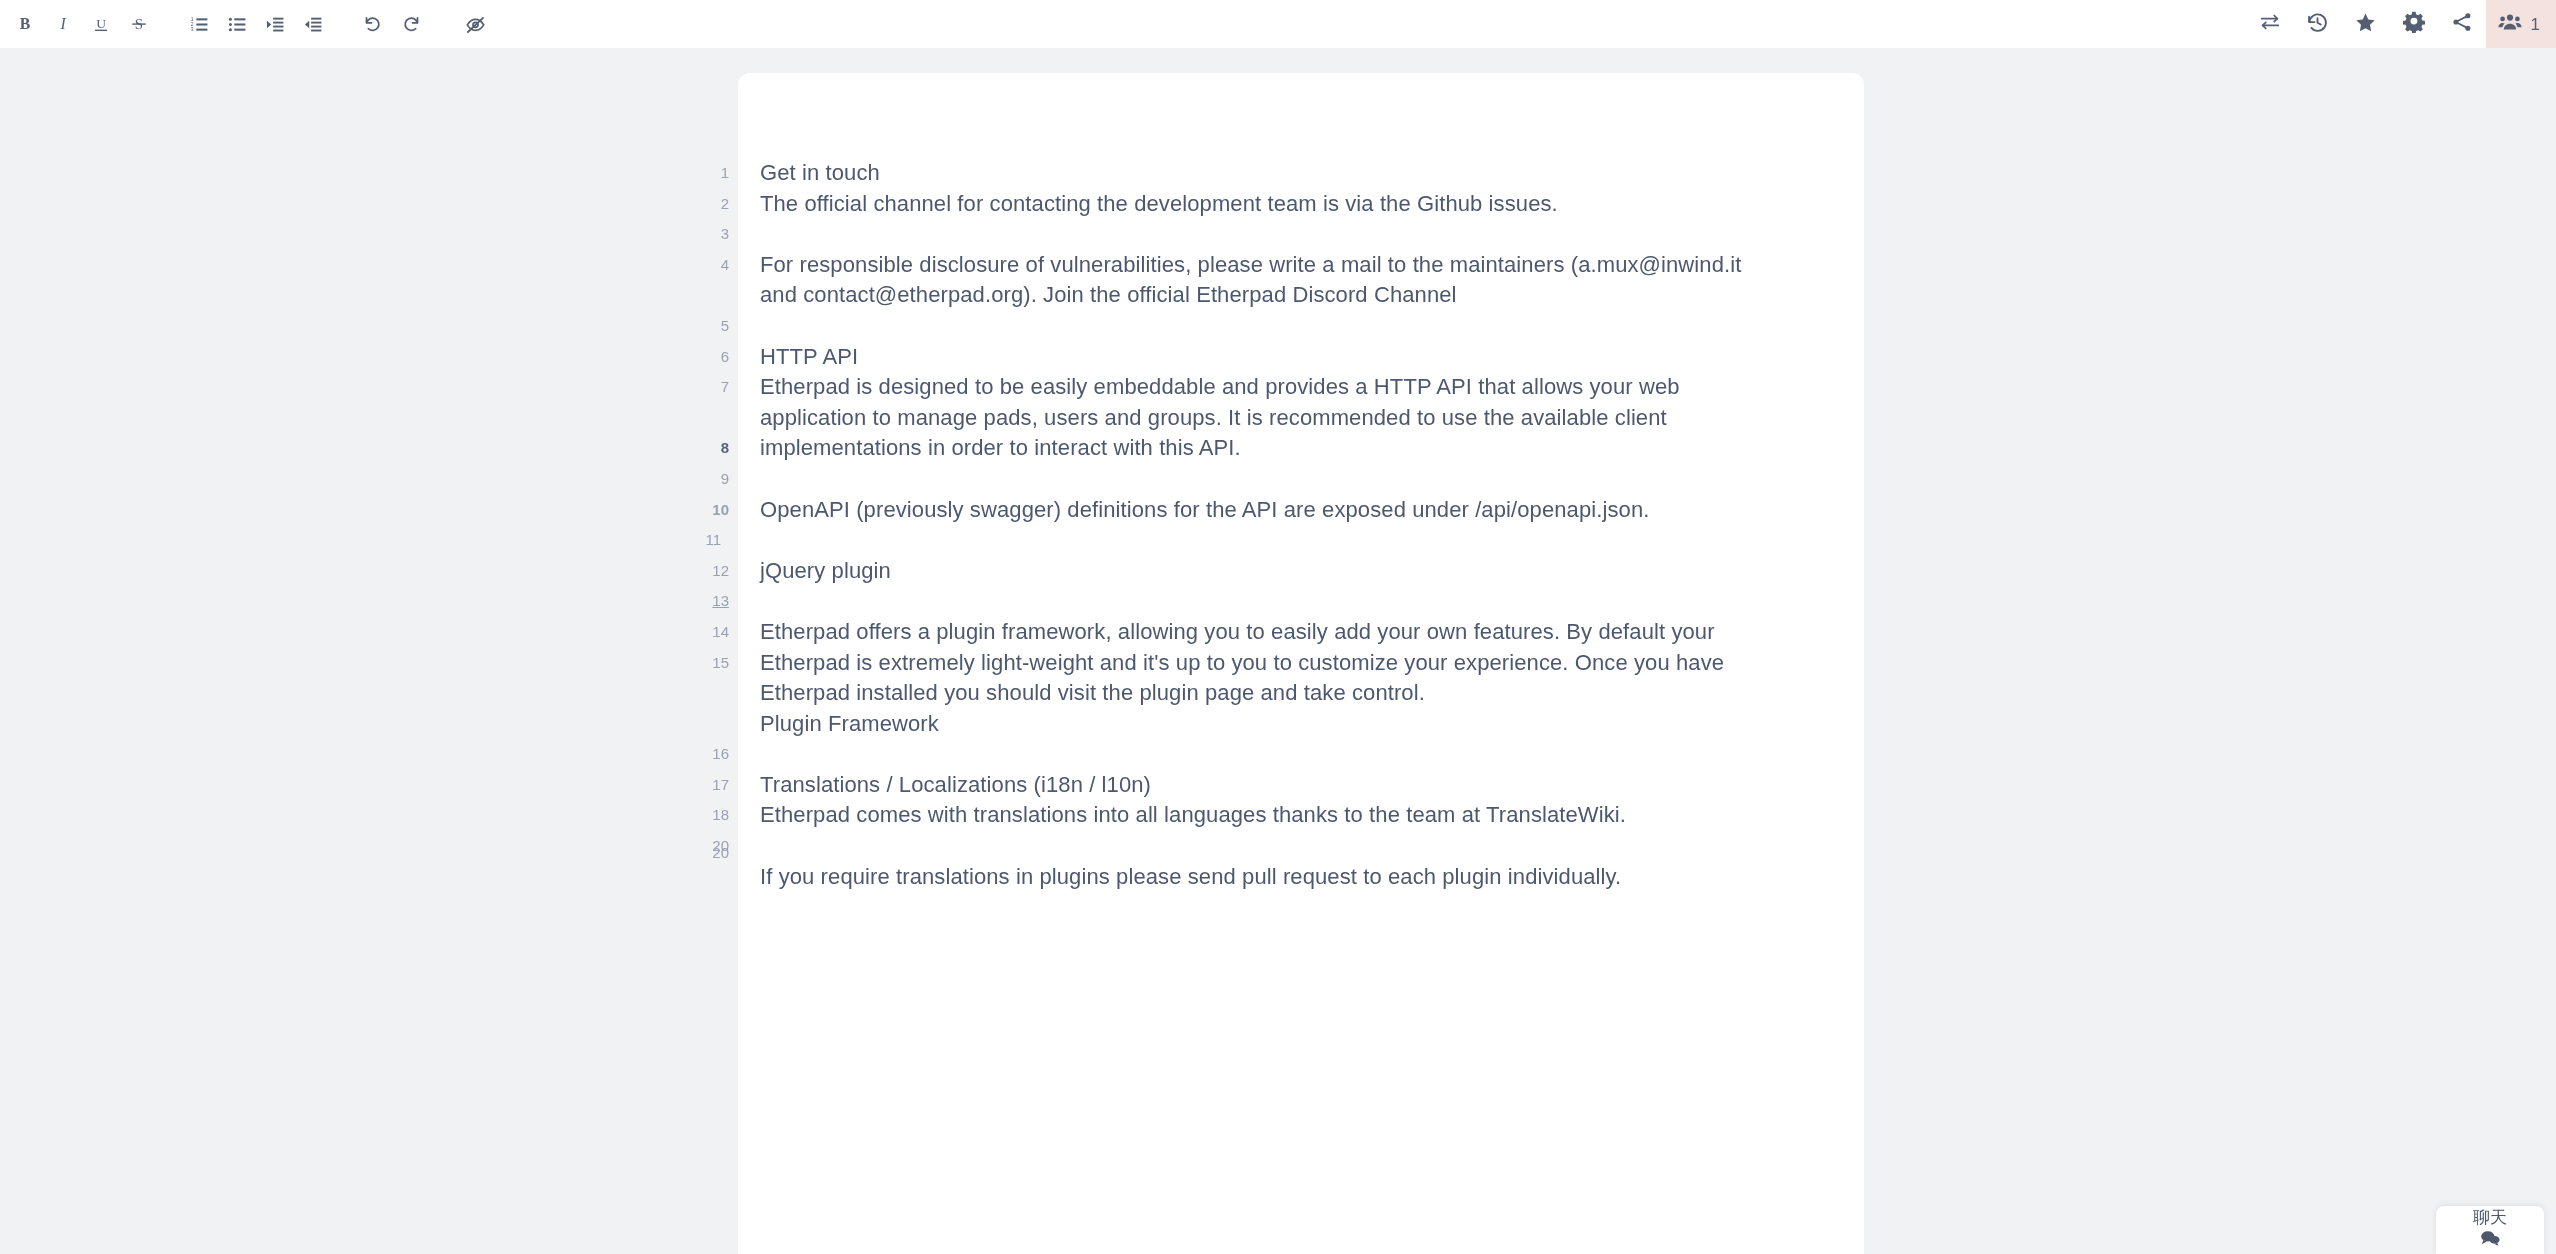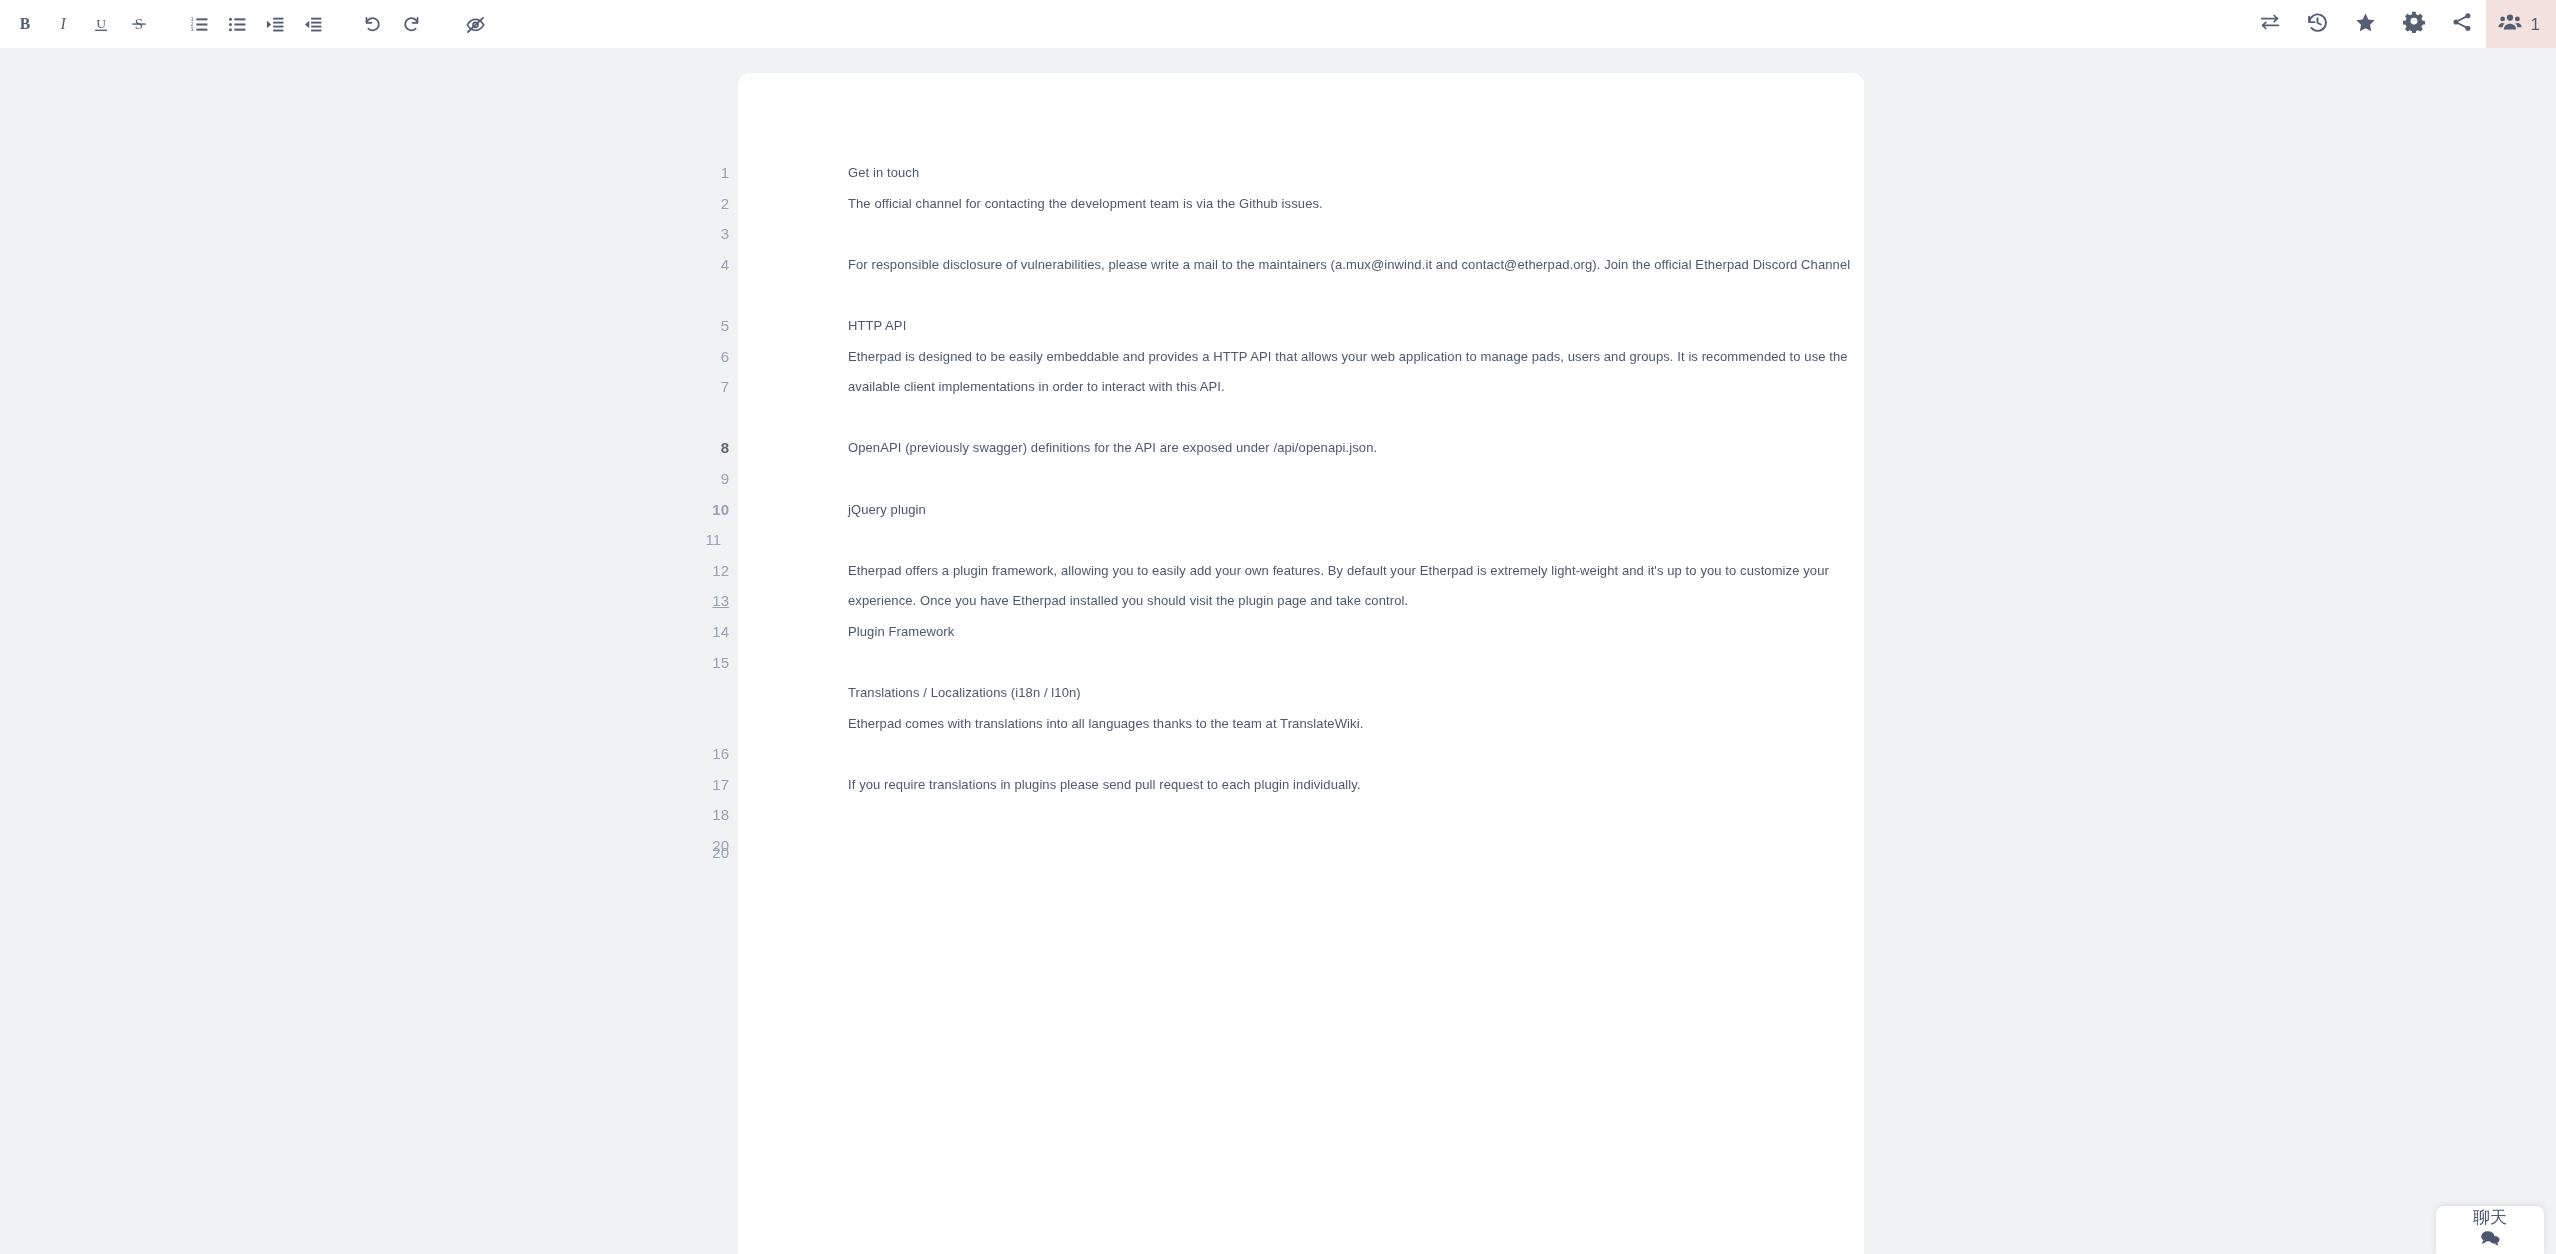--- a/index.html
+++ b/index.html
@@ -109,23 +109,23 @@
     width: 58px; height: 32px;
     background: #fdfdfe;
     border-radius: 7px 0 0 7px;
     z-index: -1;
   }
 
   
   #doc {
     position: absolute;
     top: 110px;
-    left: 848px;
+    left: 760px;
     width: 1012px;
-    font-size: 13px;
+    font-size: 22px;
     line-height: 30.6px;
     color: #4d586e;
     letter-spacing: 0.1px;
   }
   #doc p {
     margin: 0;
     white-space: pre-wrap;
   }
   #doc p.blank { height: 30.6px; }
 

